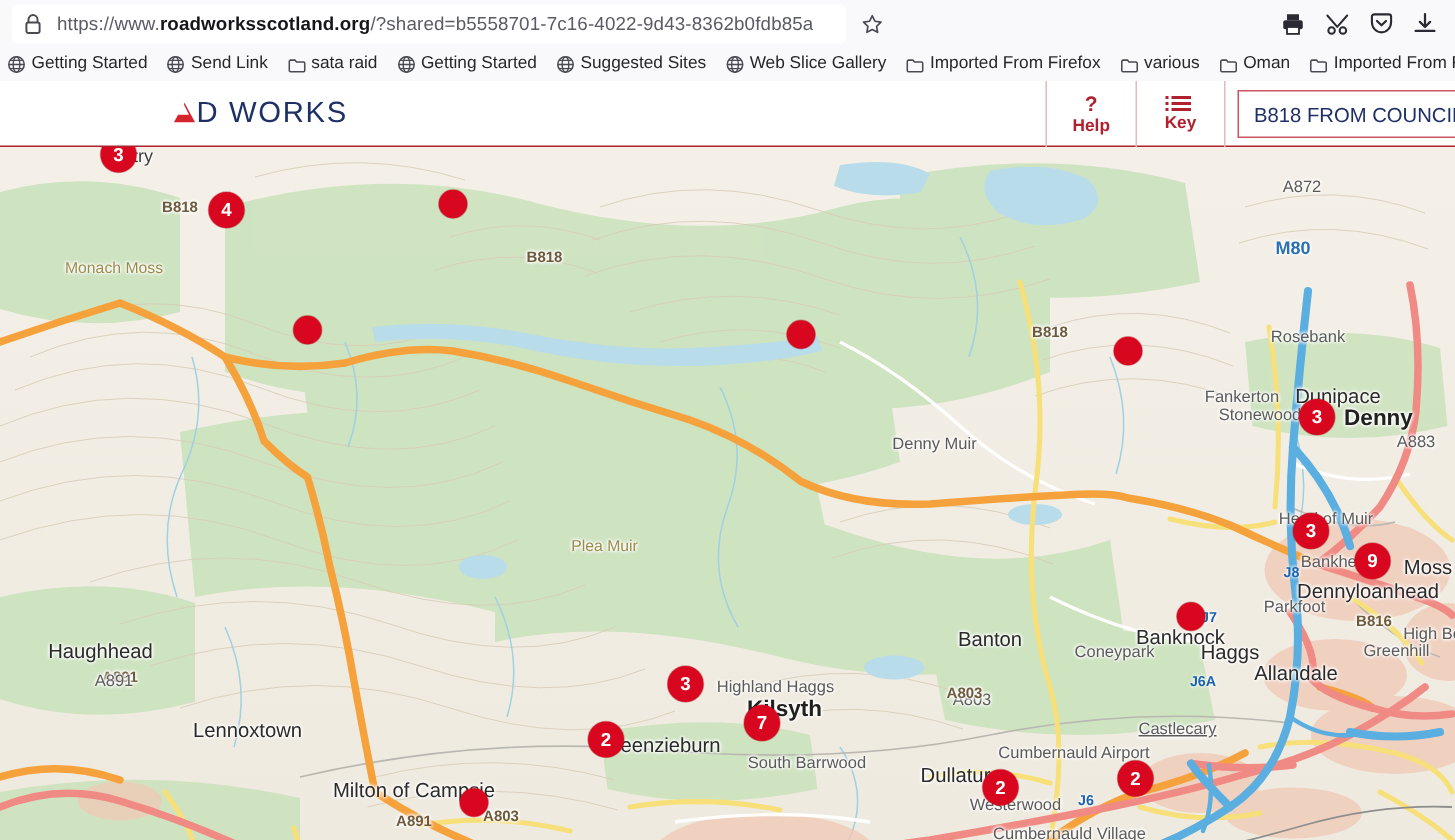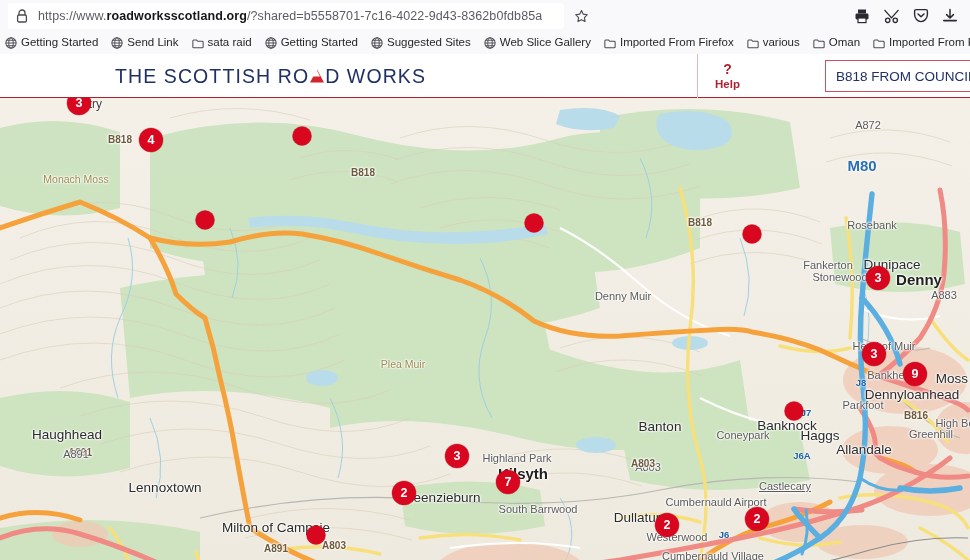--- a/index.html
+++ b/index.html
@@ -121,21 +121,21 @@
     position: absolute; transform: translate(-50%, -50%);
     white-space: nowrap; pointer-events: none;
     color: #5a5a5a; font-size: 11px;
     text-shadow: 0 0 2px #fff, 0 0 2px #fff, 0 0 3px #fff, 0 0 3px #fff;
   }
   .lbl.town   { color: #3d3d3d; font-size: 12px; }
   .lbl.city   { color: #20201f; font-size: 15px; font-weight: 700; }
   .lbl.big    { color: #2a2a2a; font-size: 13.5px; }
   .lbl.moss   { color: #9b8b4d; font-size: 10.5px; font-style: normal; }
   .lbl.road   { color: #6d5a3c; font-size: 10px; font-weight: 600; }
-  .lbl.mot    { color: #2b6fb5; font-size: 15px; font-weight: 700; }
+  .lbl.mot    { color: #2b6fb5; font-size: 12px; font-weight: 700; }
   .lbl.jct    { color: #1b62ad; font-size: 9.5px; font-weight: 700;
                 text-shadow: 0 0 2px #fff, 0 0 3px #fff; }
 </style>
 </head>
 <body>
 
 <div class="chrome">
 
   <div class="urlbar-row">
     <div class="url-field">
@@ -251,29 +251,36 @@
         <span class="bm-ico"><svg width="12" height="11" viewBox="0 0 14 12">
             <path d="M1 3.2V10a1 1 0 001 1h10a1 1 0 001-1V4.4a1 1 0 00-1-1H6.6L5.4 2H2a1 1 0 00-1 1z" fill="none" stroke="#4a4a52" stroke-width="1.2" stroke-linejoin="round"></path>
           </svg></span>
         <span>Imported From Firefox...</span>
       </div>
     </div>
 </div>
 
 <div class="site-header">
   <div class="logo">
-    <span>THE SCOTTISH RO</span>
       <span class="tri-wrap"><span class="tri"></span><span class="tri-inner"></span></span>
       <span>D WORKS</span>
   </div>
 
   <div class="header-btns">
     <div class="hbtn">
       <span class="glyph">?</span>
       <span>Help</span>
+    </div>
+    <div class="hbtn">
+      <span class="lines">
+          <i></i>
+          <i></i>
+          <i></i>
+        </span>
+      <span>Key</span>
     </div>
   </div>
 
   <div class="header-search">
     <span>B818 FROM COUNCIL BO</span>
   </div>
 </div>
 
 <div class="map">
   <svg width="970" height="462">
@@ -472,21 +479,21 @@
       <div class="lbl " style="left: 743px; top: 337px;">Coneypark</div>
       <div class="lbl " style="left: 785px; top: 388px; text-decoration: underline;">Castlecary</div>
       <div class="lbl " style="left: 716px; top: 404px;">Cumbernauld Airport</div>
       <div class="lbl big" style="left: 637px; top: 419px;">Dullatur</div>
       <div class="lbl " style="left: 677px; top: 439px;">Westerwood</div>
       <div class="lbl " style="left: 713px; top: 458px;">Cumbernauld Village</div>
       <div class="lbl jct" style="left: 724px; top: 436px;">J6</div>
       <div class="lbl big" style="left: 660px; top: 328px;">Banton</div>
       <div class="lbl " style="left: 648px; top: 369px;">A803</div>
       <div class="lbl road" style="left: 643px; top: 365px;">A803</div>
-      <div class="lbl " style="left: 517px; top: 360px;">Highland Park</div>
+      <div class="lbl " style="left: 517px; top: 360px;">Highland Haggs</div>
       <div class="lbl city" style="left: 523px; top: 375px;">Kilsyth</div>
       <div class="lbl big" style="left: 438px; top: 399px;">Queenzieburn</div>
       <div class="lbl " style="left: 538px; top: 411px;">South Barrwood</div>
       <div class="lbl big" style="left: 67px; top: 336px;">Haughhead</div>
       <div class="lbl road" style="left: 80px; top: 354px;">A891</div>
       <div class="lbl big" style="left: 165px; top: 389px;">Lennoxtown</div>
       <div class="lbl big" style="left: 276px; top: 429px;">Milton of Campsie</div>
       <div class="lbl road" style="left: 276px; top: 450px;">A891</div>
       <div class="lbl road" style="left: 334px; top: 447px;">A803</div>
       <div class="lbl " style="left: 76px; top: 356px;">A891</div>

